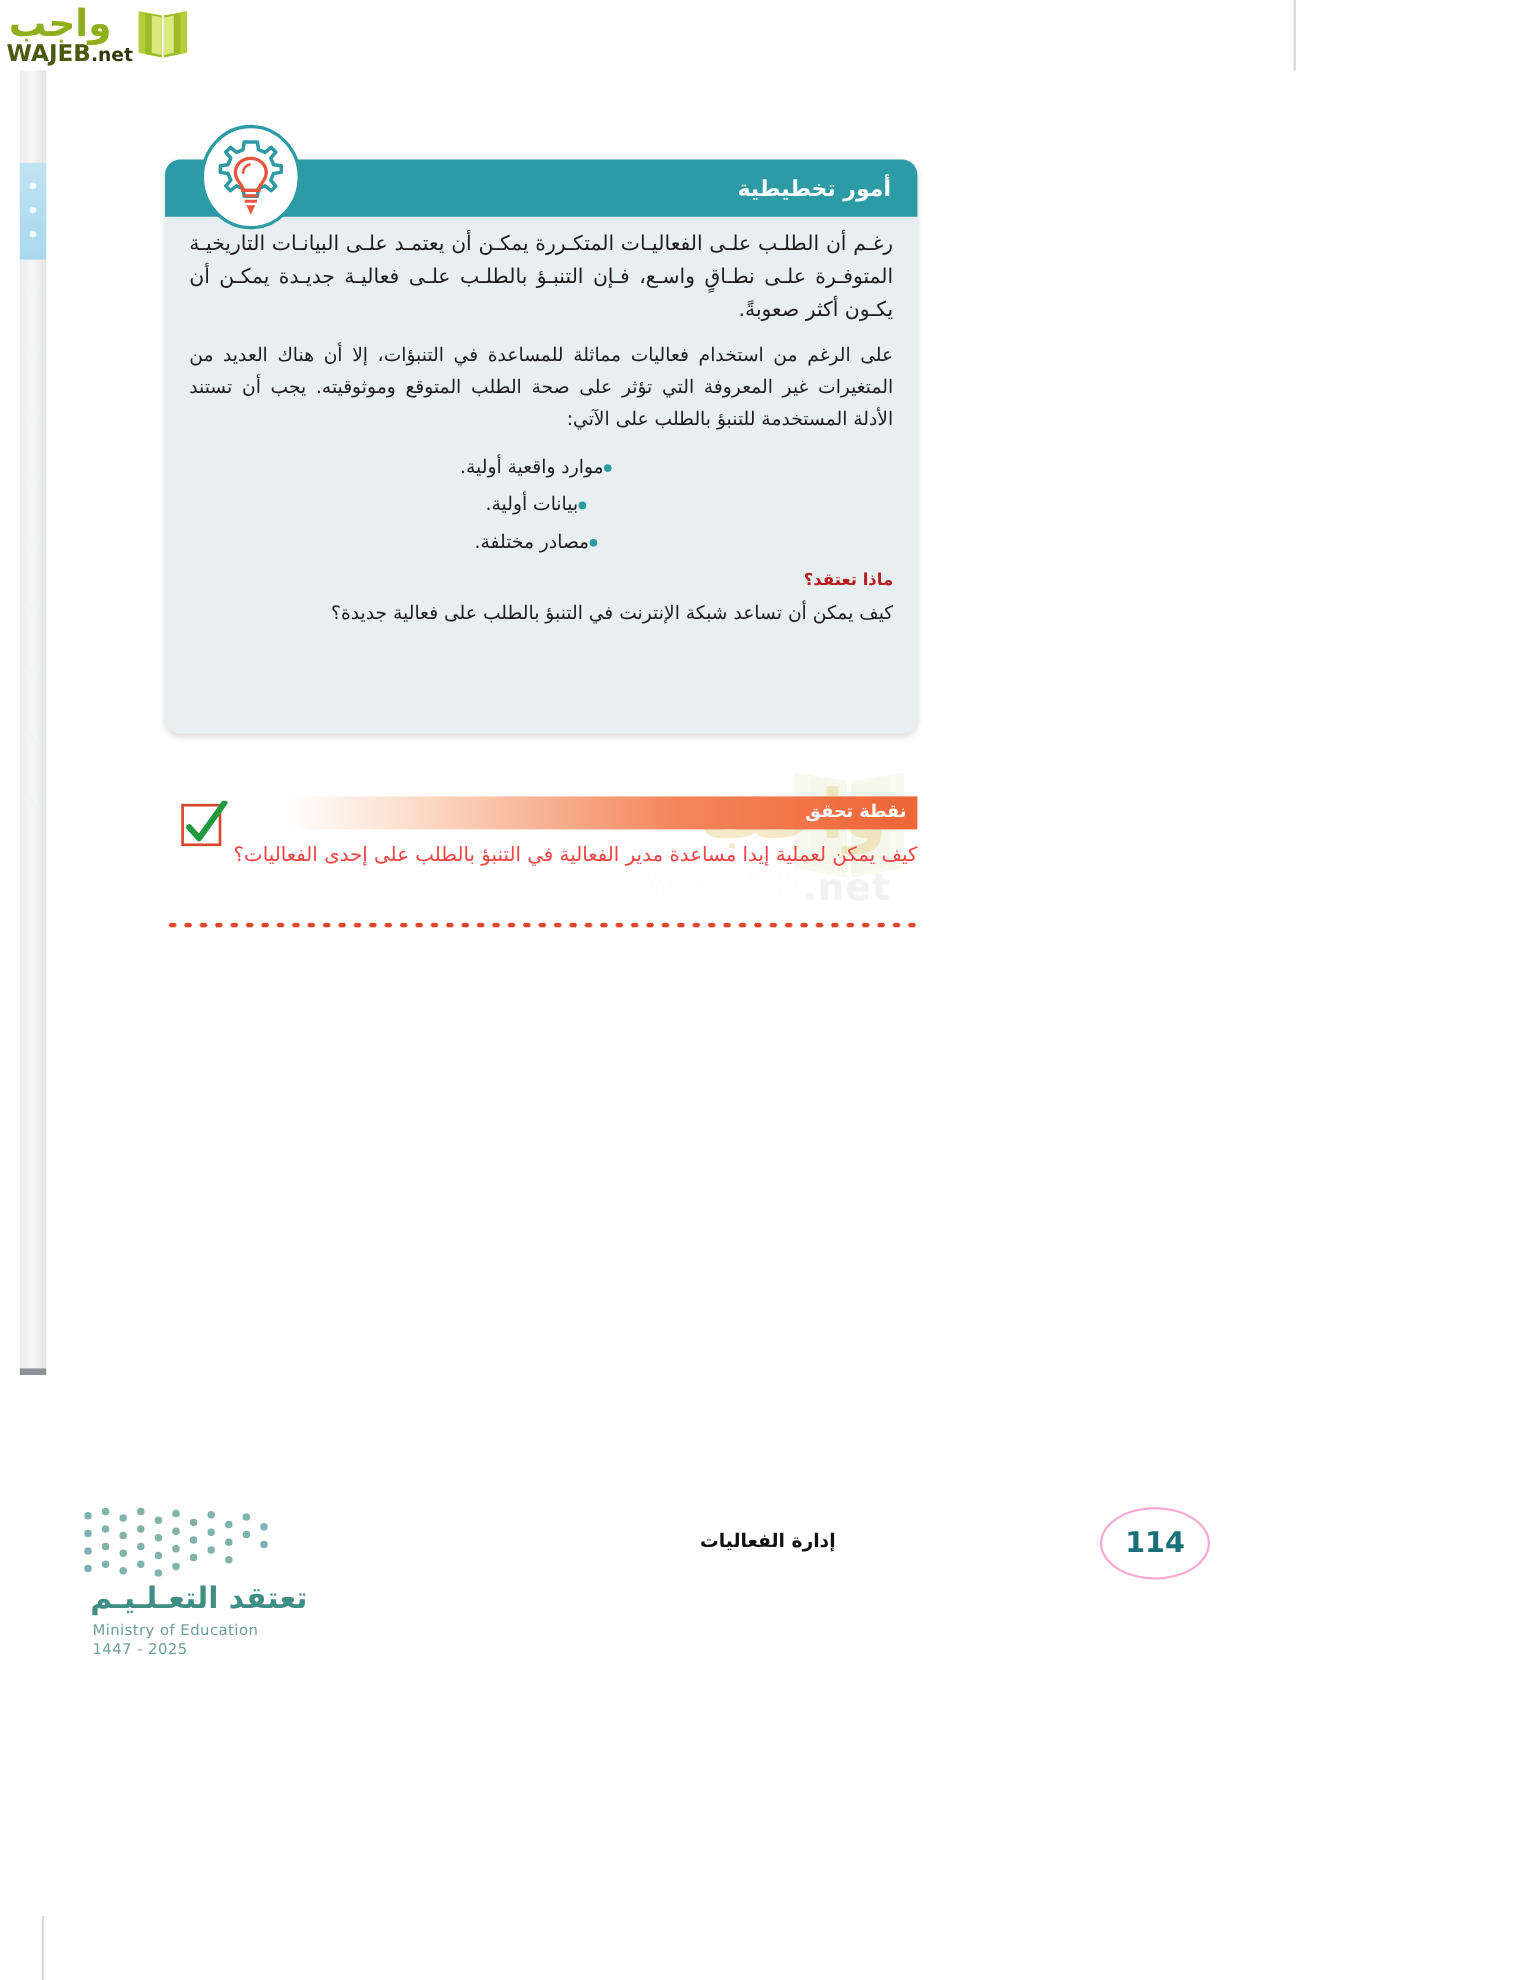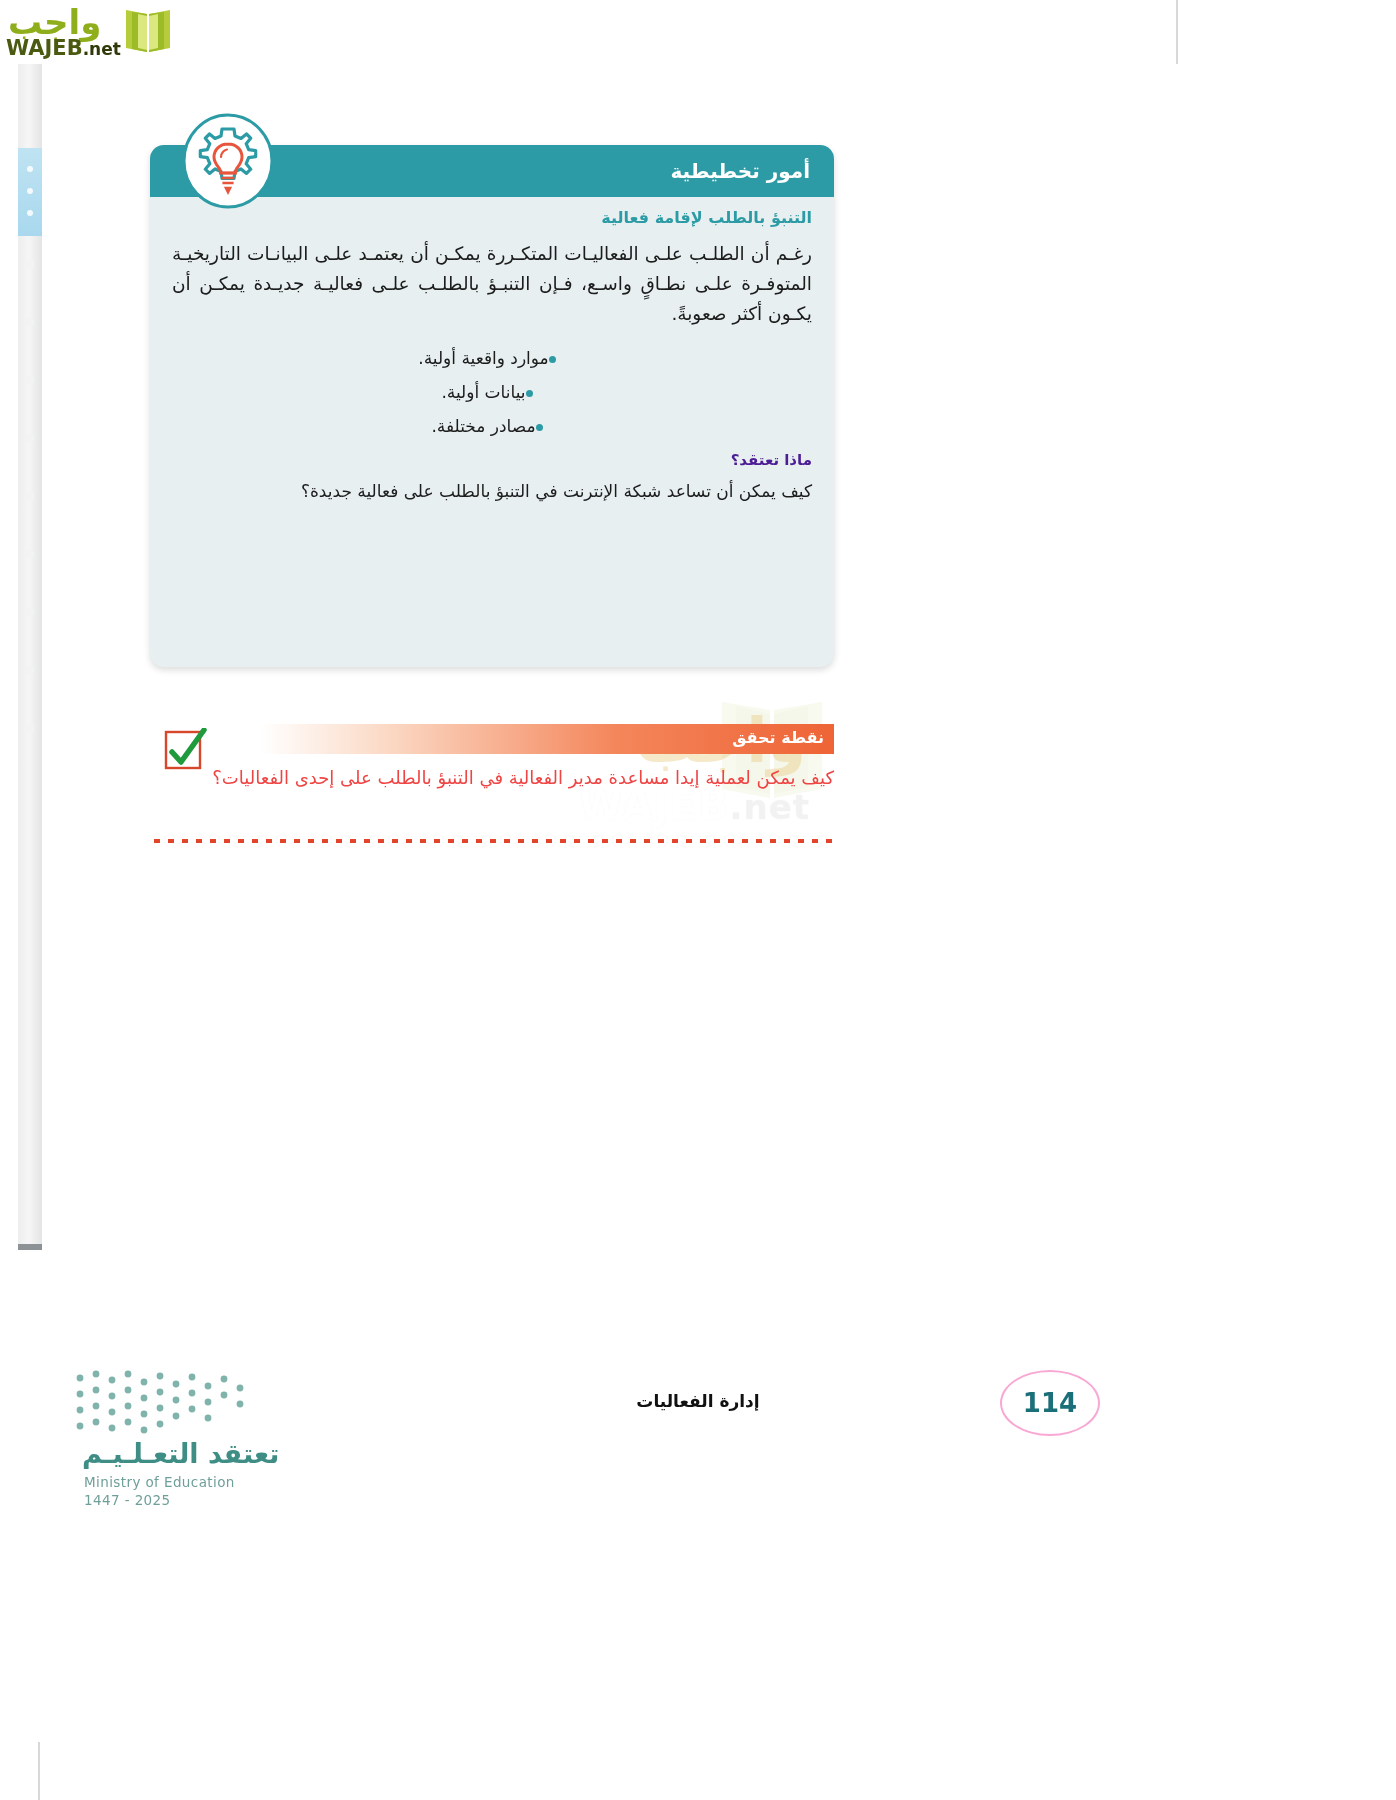--- a/index.html
+++ b/index.html
@@ -46,21 +46,21 @@
   #callout-body{position:absolute;right:22px;top:62px;width:640px;
     text-align:justify;direction:rtl;color:#1c1c1c;}
   .sub-head{color:#2c9ba5;font-size:16px;font-weight:bold;margin:0 0 10px 0;line-height:22px;text-align:right;}
   .para{font-size:18.5px;line-height:30px;margin:0 0 12px 0;text-align:justify;}
   .para.p2{font-size:17px;line-height:29px;}
   .bullets{list-style:none;margin:4px 0 8px 0;padding:0;}
   .bullets li{position:relative;font-size:17px;line-height:34px;padding-right:0;
     text-align:center;}
   .bullets li .bdot{display:inline-block;width:7px;height:7px;border-radius:50%;
     background:#2c9ba5;vertical-align:middle;margin-right:10px;margin-left:0;}
-  .think-head{color:#4c1d95;font-size:15px;font-weight:bold;margin:6px 0 8px 0;text-align:right;}
+  .think-head{color:#b91c1c;font-size:15px;font-weight:bold;margin:6px 0 8px 0;text-align:right;}
   .think-q{font-size:17px;line-height:28px;text-align:right;margin:0;}
 
   
   #check-wrap{position:absolute;left:150px;top:724px;width:684px;height:130px;}
   #check-banner{position:absolute;left:110px;top:0;width:574px;height:30px;
     background:linear-gradient(90deg,#ffffff 0%,#fbd9c5 22%,#f4865b 62%,#ee6436 100%);}
   #check-banner-label{position:absolute;right:10px;top:4px;color:#ffffff;font-size:16px;font-weight:bold;}
   #check-mark{position:absolute;left:14px;top:4px;width:44px;height:42px;}
   #check-q{position:absolute;right:0;top:38px;width:660px;color:#ef4444;
     font-size:18px;line-height:31px;text-align:justify;direction:rtl;}
@@ -140,22 +140,22 @@
     <g fill="none" stroke="#2c9ba5" stroke-width="3.2" stroke-linejoin="round">
       <path d="M48 16 l6 0 1 7 6 2.5 5.5-4.5 4.2 4.2 -4.5 5.5 2.5 6 7 1 0 6 -7 1 -2.5 6 4.5 5.5 -4.2 4.2 -5.5-4.5 -6 2.5 -1 7 -6 0 -6 0 -1-7 -6-2.5 -5.5 4.5 -4.2-4.2 4.5-5.5 -2.5-6 -7-1 0-6 7-1 2.5-6 -4.5-5.5 4.2-4.2 5.5 4.5 6-2.5 1-7 6 0 z"></path>
     </g>
     <path d="M48 31 c-8.5 0-14 6-14 13 0 5 2.8 8 5 11 1.4 1.9 1.6 3.4 1.6 5 l14.8 0 c0-1.6 .2-3.1 1.6-5 2.2-3 5-6 5-11 0-7-5.5-13-14-13 z" fill="none" stroke="#e7553c" stroke-width="3"></path>
     <path d="M41 60 l14 0 M41.6 65 l12.8 0 M42.4 70 l11.2 0" stroke="#e7553c" stroke-width="2.6" fill="none"></path>
     <path d="M46 75 l4 0 l-2 4 z" fill="none" stroke="#e7553c" stroke-width="2.6"></path>
     <path d="M41 44 c0-4 3-7 6-7.5" fill="none" stroke="#e7553c" stroke-width="2.2" stroke-linecap="round"></path>
   </svg>
 
   <div id="callout-body">
-    <div class="sub-head">التنبؤ بالطلب لإقامة فعالية</div>
     <p class="para p1">رغـم أن الطلـب علـى الفعاليـات المتكـررة يمكـن أن يعتمـد علـى البيانـات التاريخيـة المتوفـرة علـى نطـاقٍ واسـع، فـإن التنبـؤ بالطلـب علـى فعاليـة جديـدة يمكـن أن يكـون أكثر صعوبةً.</p>
+    <p class="para p2">على الرغم من استخدام فعاليات مماثلة للمساعدة في التنبؤات، إلا أن هناك العديد من المتغيرات غير المعروفة التي تؤثر على صحة الطلب المتوقع وموثوقيته. يجب أن تستند الأدلة المستخدمة للتنبؤ بالطلب على الآتي:</p>
     <ul class="bullets">
       <li><span class="bdot"></span><span>موارد واقعية أولية.</span></li>
       <li><span class="bdot"></span><span>بيانات أولية.</span></li>
       <li><span class="bdot"></span><span>مصادر مختلفة.</span></li>
     </ul>
     <div class="think-head">ماذا تعتقد؟</div>
     <p class="think-q">كيف يمكن أن تساعد شبكة الإنترنت في التنبؤ بالطلب على فعالية جديدة؟</p>
   </div>
 </div>
 

